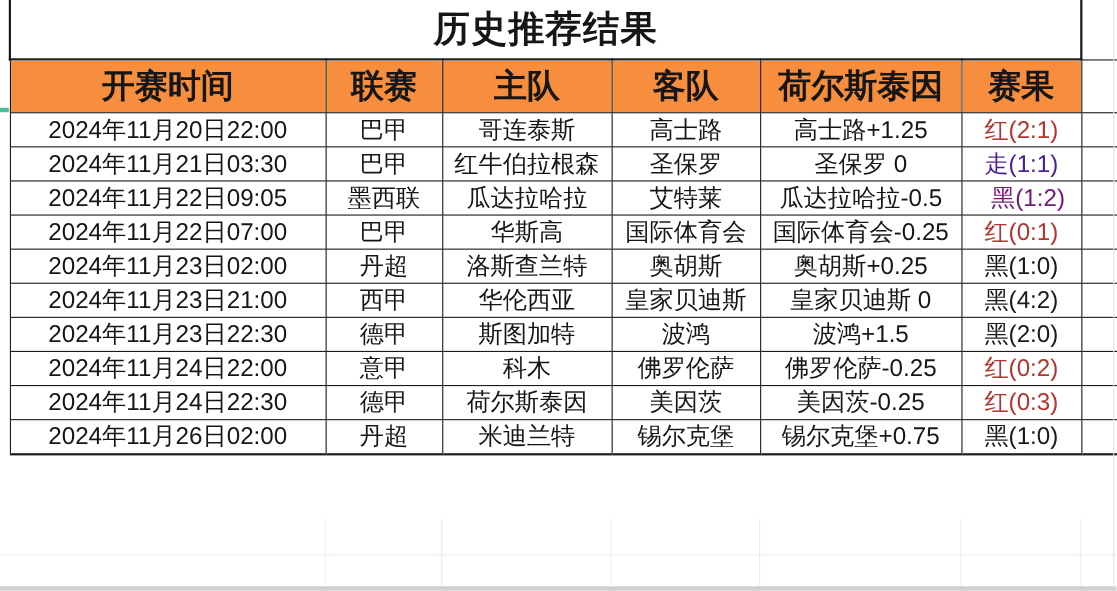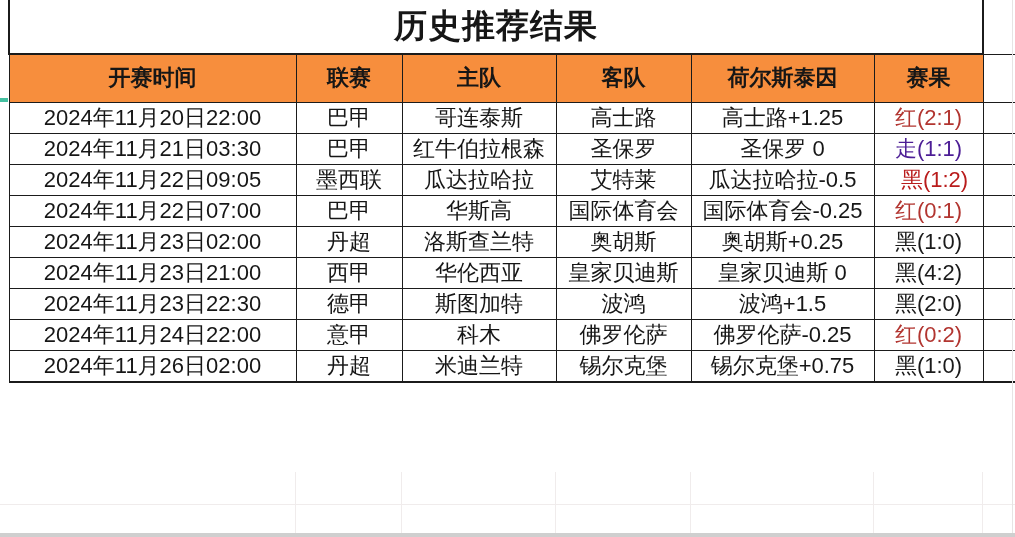--- a/index.html
+++ b/index.html
@@ -34,21 +34,21 @@
     border-right: 2px solid var(--border);
     border-bottom: 2px solid var(--border);
     background: #ffffff;
   }
   tr.title-row td.extra-col {
     border-bottom: 1px solid var(--border);
   }
   tr.header-row th {
     height: 48px;
     background: var(--header-bg);
-    font-size: 22px; font-weight: bold;
+    font-size: 30px; font-weight: bold;
     border: 1.5px solid var(--border);
   }
   tr.header-row td.extra-col {
     border-bottom: 1.5px solid var(--border);
     border-left: 1.5px solid var(--border);
   }
   tr.data-row { height: 30.58px; }
   tr.data-row td {
     font-size: 22px;
     border: 1px solid var(--border);
@@ -112,21 +112,21 @@
           <td>圣保罗 0</td>
           <td style="color: #4c1d95;">走(1:1)</td>
           <td class="extra-col"></td>
         </tr>
         <tr class="data-row">
           <td>2024年11月22日09:05</td>
           <td>墨西联</td>
           <td>瓜达拉哈拉</td>
           <td>艾特莱</td>
           <td>瓜达拉哈拉-0.5</td>
-          <td style="color: #b91c1c; padding-left: 12px;">黑(1:2)</td>
+          <td style="color: #701a75; padding-left: 12px;">黑(1:2)</td>
           <td class="extra-col"></td>
         </tr>
         <tr class="data-row">
           <td>2024年11月22日07:00</td>
           <td>巴甲</td>
           <td>华斯高</td>
           <td>国际体育会</td>
           <td>国际体育会-0.25</td>
           <td style="color: rgb(178, 53, 48);">红(0:1)</td>
           <td class="extra-col"></td>
@@ -158,20 +158,29 @@
           <td style="color: rgb(26, 26, 26);">黑(2:0)</td>
           <td class="extra-col"></td>
         </tr>
         <tr class="data-row">
           <td>2024年11月24日22:00</td>
           <td>意甲</td>
           <td>科木</td>
           <td>佛罗伦萨</td>
           <td>佛罗伦萨-0.25</td>
           <td style="color: rgb(178, 53, 48);">红(0:2)</td>
+          <td class="extra-col"></td>
+        </tr>
+        <tr class="data-row">
+          <td>2024年11月24日22:30</td>
+          <td>德甲</td>
+          <td>荷尔斯泰因</td>
+          <td>美因茨</td>
+          <td>美因茨-0.25</td>
+          <td style="color: rgb(178, 53, 48);">红(0:3)</td>
           <td class="extra-col"></td>
         </tr>
         <tr class="data-row">
           <td>2024年11月26日02:00</td>
           <td>丹超</td>
           <td>米迪兰特</td>
           <td>锡尔克堡</td>
           <td>锡尔克堡+0.75</td>
           <td style="color: rgb(26, 26, 26);">黑(1:0)</td>
           <td class="extra-col"></td>

